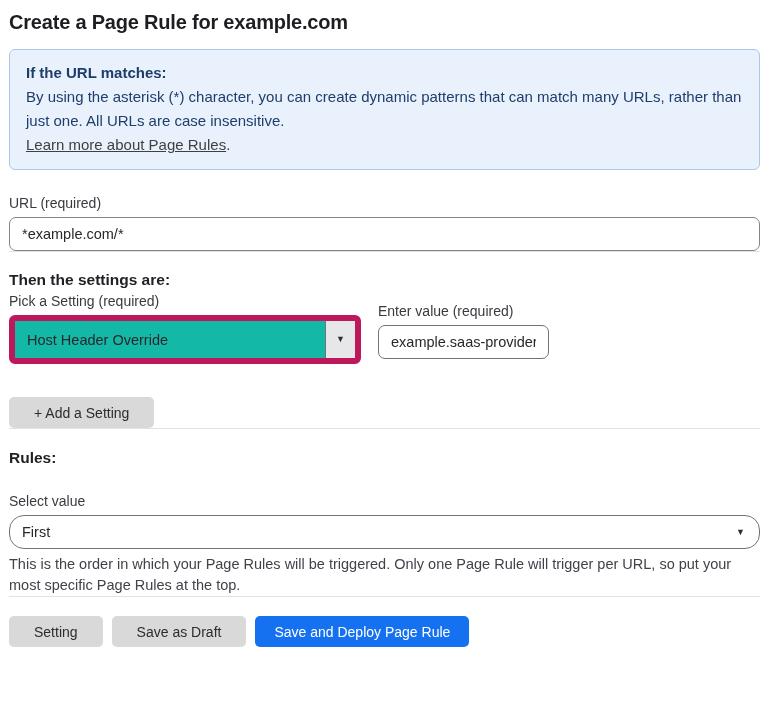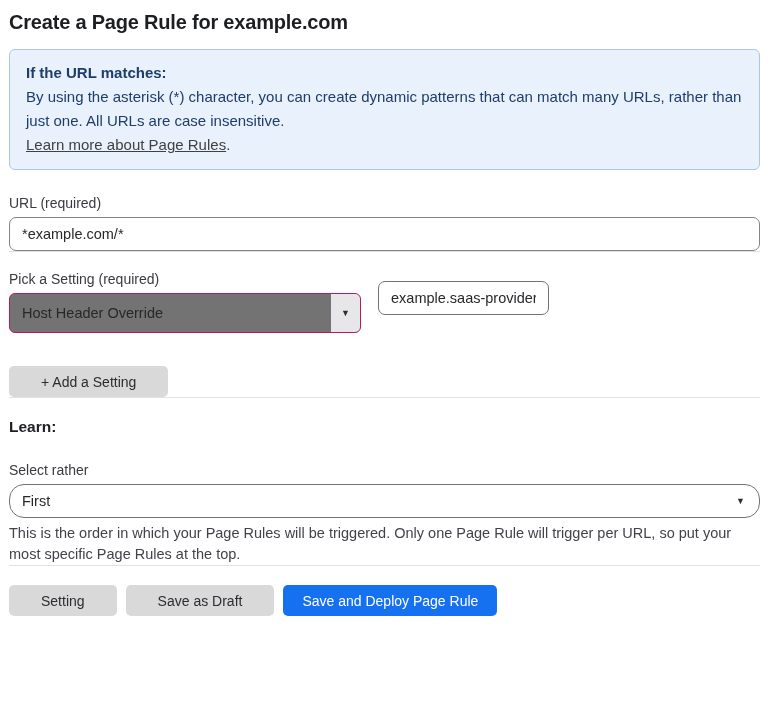--- a/index.html
+++ b/index.html
@@ -92,24 +92,24 @@
     align-items: flex-start;
     margin-top: 4px;
   }
   .setting-col { width: 352px; }
   .value-col { width: 171px; margin-left: 17px; margin-top: 10px; }
 
   
   .select-split {
     display: flex;
     align-items: stretch;
-    height: 40px;
-    border: 1px solid #be185d;
+    height: 49px;
+    border: 6px solid #be185d;
     border-radius: 6px;
-    background: #737373;
+    background: #14b8a6;
     cursor: pointer;
     overflow: hidden;
   }
   .select-split .select-value {
     flex: 1;
     display: flex;
     align-items: center;
     padding: 0 12px;
     font-size: 14.5px;
     color: #28282c;
@@ -140,21 +140,21 @@
   .btn {
     display: inline-flex;
     align-items: center;
     justify-content: center;
     height: 31px;
     border: none;
     border-radius: 5px;
     font-family: "Liberation Sans", "DejaVu Sans", sans-serif;
     font-size: 14px;
     cursor: pointer;
-    padding: 0 32px;
+    padding: 0 25px;
   }
   .btn-gray {
     background: #d9d9da;
     color: #2c2c31;
   }
   .btn-primary {
     background: #1671f1;
     color: #ffffff;
     padding: 0 19px;
   }
@@ -209,47 +209,49 @@
   </div>
 
   <div class="url-group">
     <div class="field-label">URL (required)</div>
     <input class="text-input" type="text" value="*example.com/*" style="">
   </div>
 
   <hr class="divider divider-1">
 
   <div class="settings-section">
+    <div class="section-heading">Then the settings are:</div>
 
     <div class="settings-row">
       <div class="setting-col">
         <div class="field-label">Pick a Setting (required)</div>
         <div class="select-split">
           <div class="select-value">Host Header Override</div>
           <div class="select-arrow-box">
             <span class="caret">▼</span>
           </div>
         </div>
       </div>
 
       <div class="value-col">
+        <div class="field-label">Enter value (required)</div>
         <input class="text-input" type="text" value="example.saas-provider.c" style="">
       </div>
     </div>
 
     <button class="btn btn-gray add-setting-btn">+ Add a Setting</button>
   </div>
 
   <hr class="divider divider-2">
 
   <div class="order-section">
-    <div class="section-heading">Learn:</div>
+    <div class="section-heading">Rules:</div>
 
     <div class="order-select-group">
-      <div class="field-label">Select rather</div>
+      <div class="field-label">Select value</div>
       <div class="select-plain">
         <span class="select-value">First</span>
         <span class="caret">▼</span>
       </div>
     </div>
 
     <div class="helper-text">This is the order in which your Page Rules will be triggered. Only one Page Rule will trigger per URL, so put your most specific Page Rules at the top.</div>
   </div>
 
   <hr class="divider divider-3">

